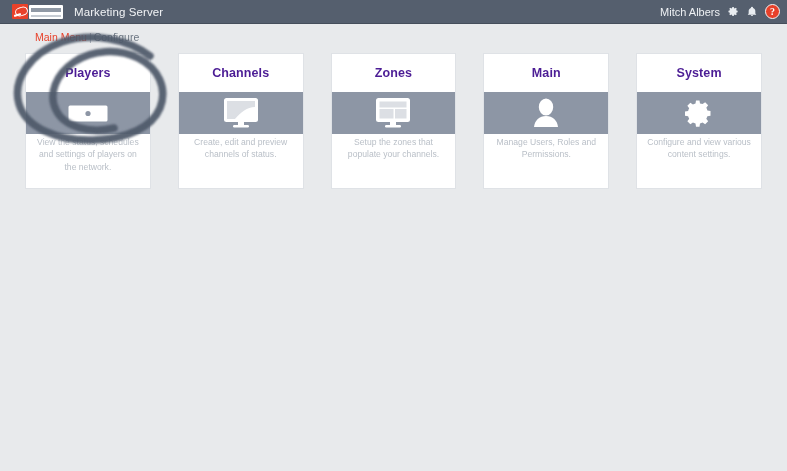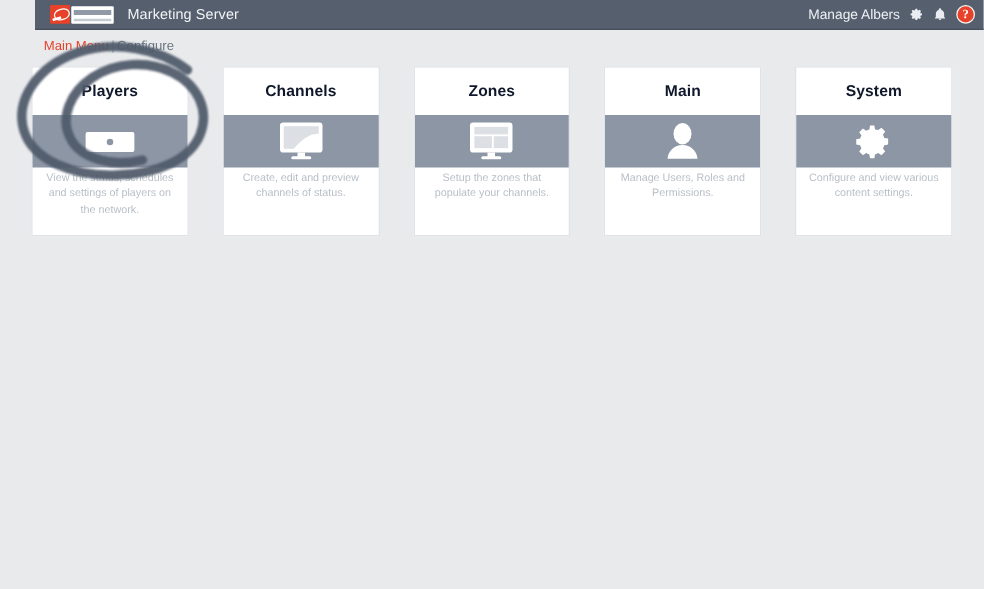--- a/index.html
+++ b/index.html
@@ -18,21 +18,20 @@
 
   
   .header {
     position: relative;
     height: 24px;
     background: #555f6e;
     display: flex;
     align-items: center;
     padding: 0 7px 0 12px;
     border-bottom: 1px solid #454e5b;
-    margin-left: 28px;
   }
 
   .logo {
     display: flex;
     align-items: center;
     flex: 0 0 auto;
     margin-right: 11px;
   }
   .logo-mark {
     width: 16px;
@@ -167,21 +166,21 @@
     height: 136px;
     display: flex;
     flex-direction: column;
     position: relative;
   }
   .card-title {
     height: 38px;
     display: flex;
     align-items: center;
     justify-content: center;
-    color: #0f172a;
+    color: #4c1d95;
     font-size: 12.5px;
     font-weight: bold;
     letter-spacing: .1px;
   }
   .card-icon {
     height: 42px;
     background: #8d96a5;
     display: flex;
     align-items: center;
     justify-content: center;
@@ -215,21 +214,21 @@
 <div class="header">
 
   <div class="logo">
     <div class="logo-mark"></div>
     <div class="logo-word"></div>
   </div>
 
   <div class="app-title">Marketing Server</div>
 
   <div class="header-right">
-    <span class="user-name">Manage Albers</span>
+    <span class="user-name">Mitch Albers</span>
 
     <span class="hdr-icon">
       <svg width="11" height="11" viewBox="0 0 24 24" fill="#e9edf1">
         <path d="M12 8.2a3.8 3.8 0 1 0 0 7.6 3.8 3.8 0 0 0 0-7.6zm0 5.9a2.1 2.1 0 1 1 0-4.2 2.1 2.1 0 0 1 0 4.2z"></path>
         <path d="M21 13.6v-3.2l-2.4-.4a6.9 6.9 0 0 0-.8-1.9l1.4-2-2.3-2.3-2 1.4a6.9 6.9 0 0 0-1.9-.8L12.6 2h-3.2l-.4 2.4a6.9 6.9 0 0 0-1.9.8l-2-1.4-2.3 2.3 1.4 2a6.9 6.9 0 0 0-.8 1.9L1 10.4v3.2l2.4.4c.2.7.5 1.3.8 1.9l-1.4 2 2.3 2.3 2-1.4c.6.3 1.2.6 1.9.8l.4 2.4h3.2l.4-2.4c.7-.2 1.3-.5 1.9-.8l2 1.4 2.3-2.3-1.4-2c.3-.6.6-1.2.8-1.9l2.4-.4z"></path>
       </svg>
     </span>
 
     <span class="hdr-icon">
       <svg width="10" height="11" viewBox="0 0 24 24" fill="#e9edf1">

